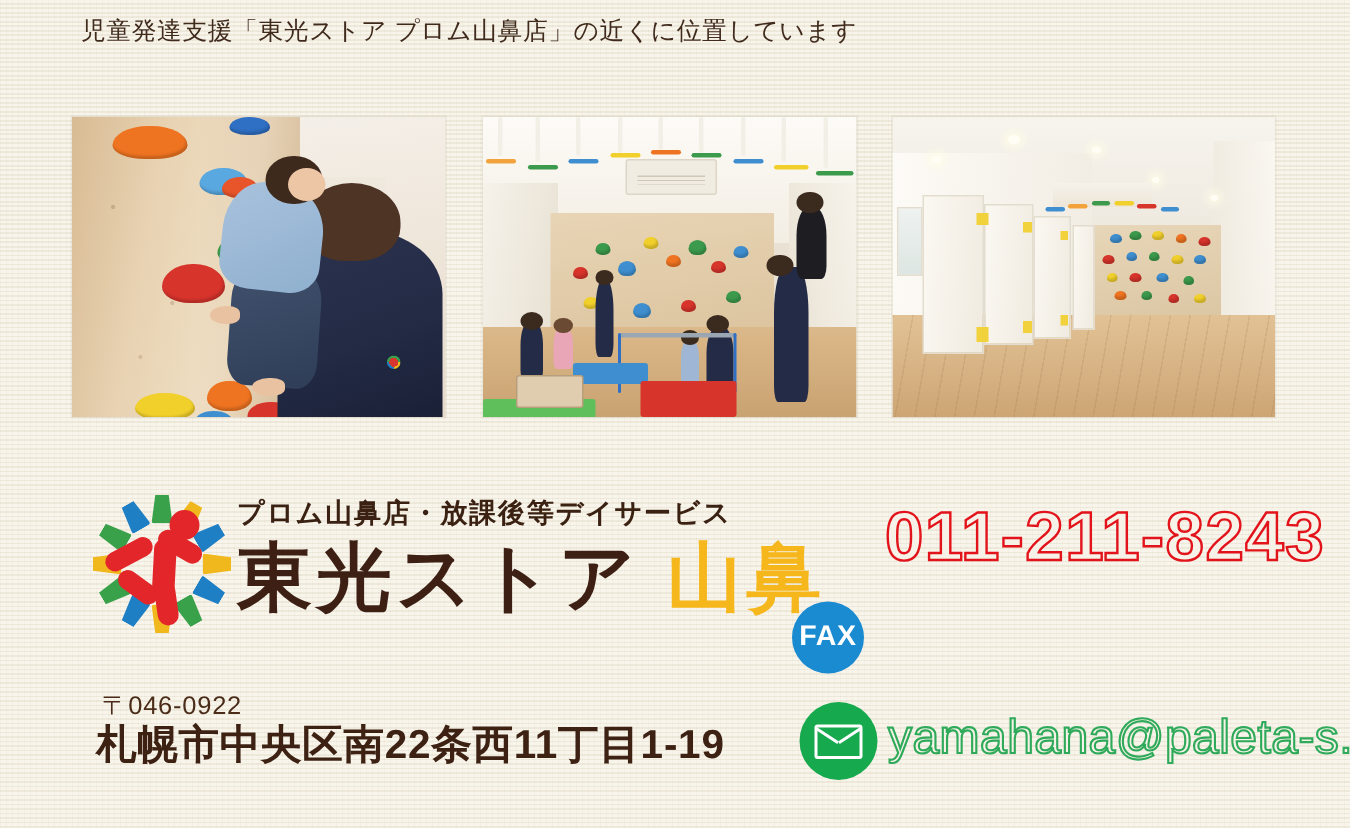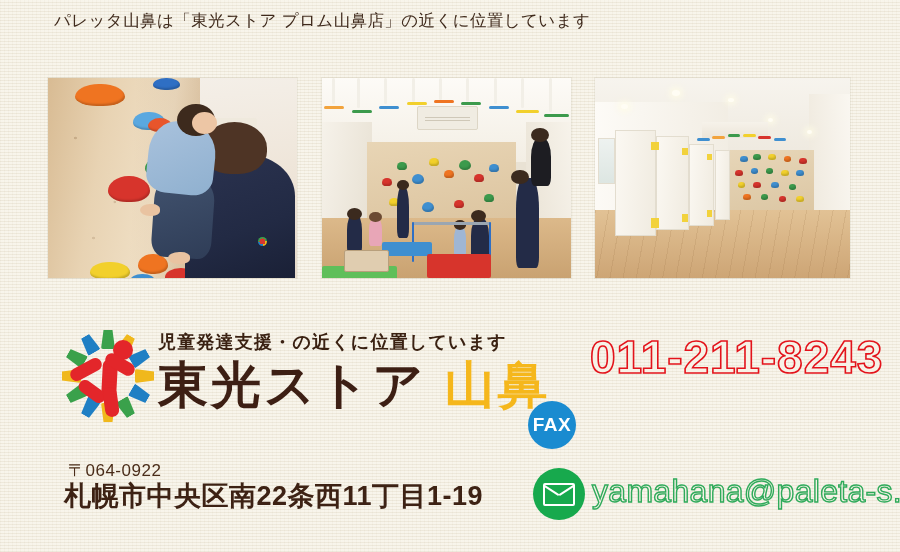--- a/index.html
+++ b/index.html
@@ -289,21 +289,21 @@
     position: absolute; left: 592px; top: 473px;
     font-size: 32px; letter-spacing: 0.3px; white-space: nowrap;
     color: #f6f2e7; -webkit-text-stroke: 1.4px #2faa5a;
   }
 </style>
 </head>
 <body>
 
 <div id="page">
 
-  <div class="headline">パレッタ山鼻は「東光ストア プロム山鼻店」の近くに位置しています</div>
+  <div class="headline">児童発達支援「東光ストア プロム山鼻店」の近くに位置しています</div>
 
   <div class="photo" id="photo1">
     <div class="scene">
       <div class="p1-room"></div>
       <div class="p1-blind"></div>
       <div class="p1-window"></div>
       <div class="p1-wall"></div>
 
       <div class="hold" style="left:11%;top:3%;width:20%;height:11%;background:#ef7421;"></div>
       <div class="hold" style="left:42%;top:0%;width:11%;height:6%;background:#2f6fc4;"></div>
@@ -469,26 +469,26 @@
     <div class="seg" style="transform:rotate(330deg); background:#1f7fc4;"></div>
 
     <div class="fig-head"></div>
     <div class="fig-torso"></div>
     <div class="fig-limb" style="left:8%;  top:36%; width:34px; height:13px; transform:rotate(-28deg);"></div>
     <div class="fig-limb" style="left:46%; top:30%; width:32px; height:13px; transform:rotate(30deg);"></div>
     <div class="fig-limb" style="left:16%; top:60%; width:30px; height:13px; transform:rotate(36deg);"></div>
     <div class="fig-limb" style="left:46%; top:62%; width:14px; height:30px; transform:rotate(-8deg);"></div>
   </div>
 
-  <div class="logo-tagline">児童発達支援・の近くに位置しています</div>
+  <div class="logo-tagline">プロム山鼻店・放課後等デイサービス</div>
   <div class="logo-name">
     <span class="paleta">東光ストア</span><span class="yamahana">山鼻</span>
   </div>
 
-  <div class="zip">〒064-0922</div>
+  <div class="zip">〒046-0922</div>
   <div class="address">札幌市中央区南22条西11丁目1-19</div>
 
   <div class="num num-tel">011-211-8243</div>
 
   <div class="badge badge-fax">FAX</div>
 
   <div class="badge badge-mail">
     <div class="envelope"></div>
   </div>
   <div class="mail">yamahana@paleta-s.net</div>

